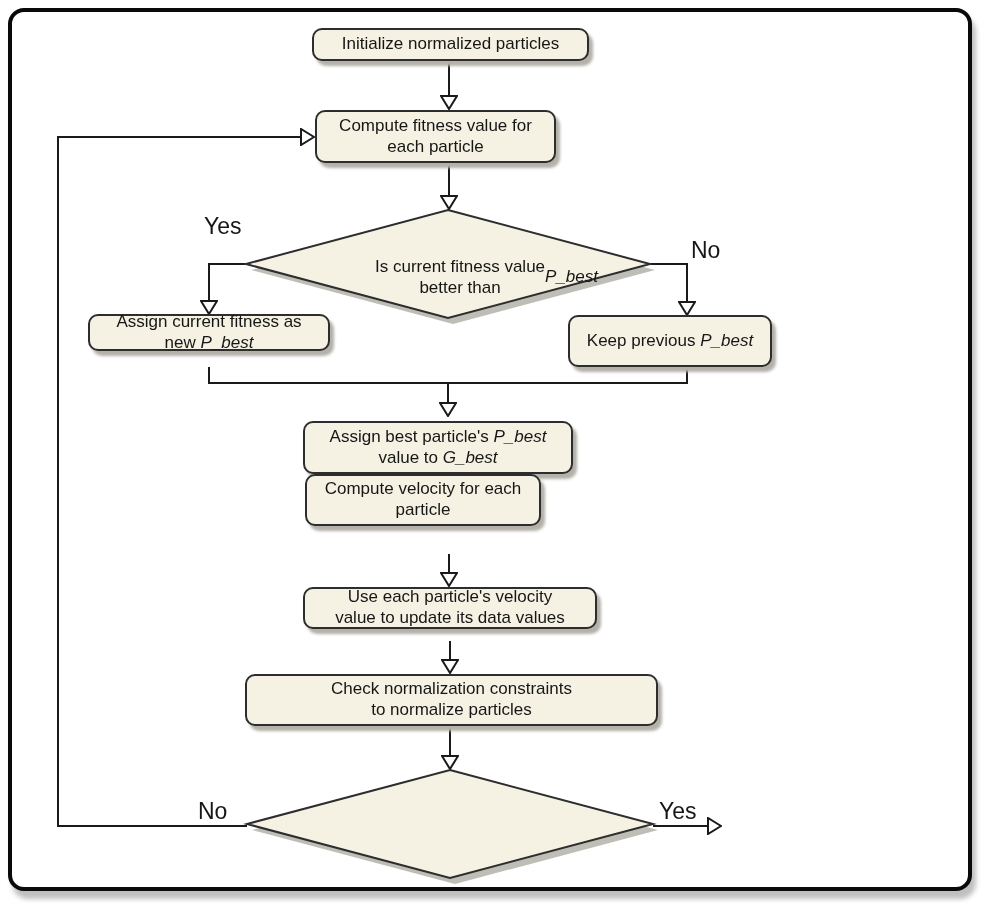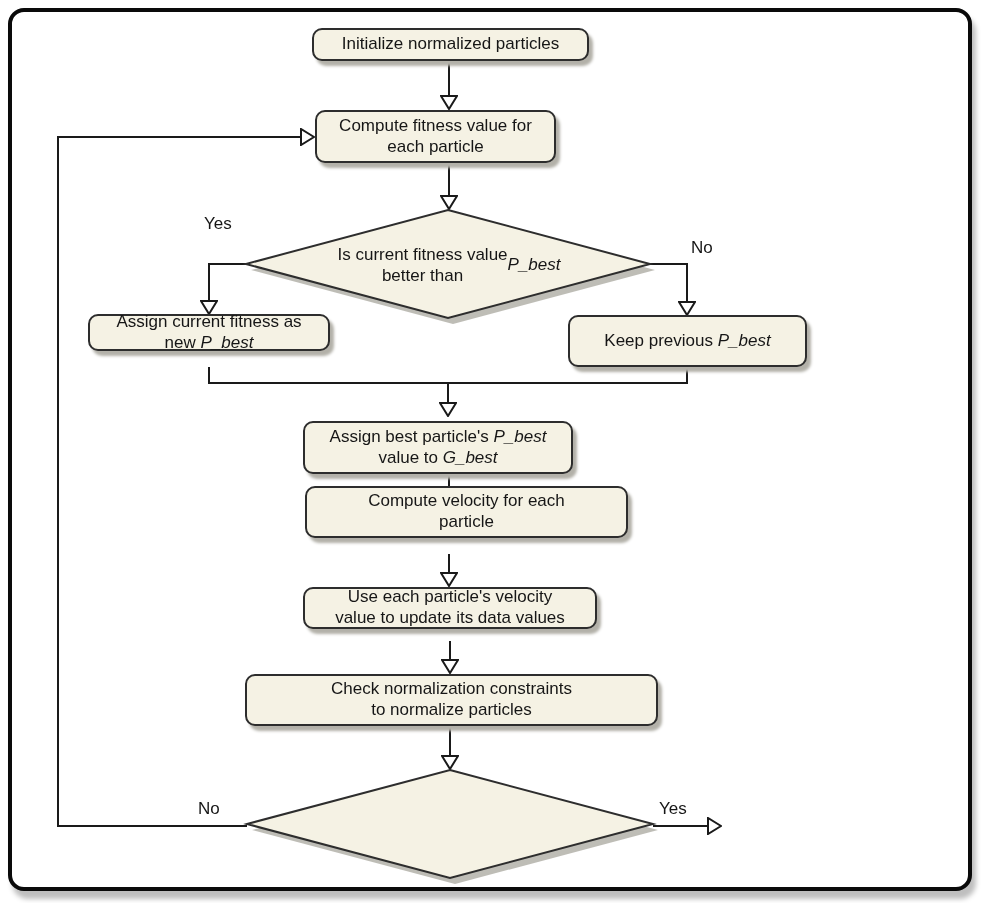--- a/index.html
+++ b/index.html
@@ -22,26 +22,26 @@
   }
   .node{
     position:absolute;background:var(--node-fill);
     border:2px solid var(--node-border);border-radius:10px;
     box-shadow:4px 5px 3px var(--shadow);
     display:flex;align-items:center;justify-content:center;text-align:center;
     font-size:17px;line-height:1.22;box-sizing:border-box;padding:13px 6px;
   }
   .diamond-svg{position:absolute;overflow:visible;}
   .dlabel{
-    position:absolute;display:flex;align-items:center;justify-content:center;
-    text-align:center;font-size:17px;line-height:1.25;
+    position:absolute;display:flex;align-items:center;justify-content:flex-end;
+    text-align:center;font-size:17px;line-height:1.25;margin-top:12px;
   }
   .ln{position:absolute;background:var(--line);}
   .arrow{position:absolute;display:block;}
-  .elabel{position:absolute;font-size:17px;line-height:1;}
+  .elabel{position:absolute;font-size:23px;line-height:1;}
 </style>
 </head>
 <body>
 
 <div class="page">
   <div class="frame"></div>
 
   <div class="ln" style="left:448px;top:61px;width:2px;height:35px"></div>
   <div class="ln" style="left:448px;top:163px;width:2px;height:33px"></div>
 
@@ -117,29 +117,29 @@
   </div>
 
   <div class="node" style="left:315px;top:110px;width:241px;height:53px">
     <span>Compute fitness value for<br>each particle</span>
   </div>
 
   <div class="node" style="left:88px;top:314px;width:242px;height:37px">
     <span>Assign current fitness as<br>new <i>P_best</i></span>
   </div>
 
-  <div class="node" style="left:568px;top:315px;width:239px;height:52px">
+  <div class="node" style="left:568px;top:315px;width:204px;height:52px">
     <span>Keep previous <i>P_best</i></span>
   </div>
 
   <div class="node" style="left:303px;top:421px;width:270px;height:53px">
     <span>Assign best particle's <i>P_best</i><br>value to <i>G_best</i></span>
   </div>
 
-  <div class="node" style="left:305px;top:486px;width:323px;height:52px">
+  <div class="node" style="left:305px;top:474px;width:236px;height:52px">
     <span>Compute velocity for each<br>particle</span>
   </div>
 
   <div class="node" style="left:303px;top:587px;width:294px;height:42px">
     <span>Use each particle's velocity<br>value to update its data values</span>
   </div>
 
   <div class="node" style="left:245px;top:674px;width:413px;height:52px">
     <span>Check normalization constraints<br>to normalize particles</span>
   </div>

